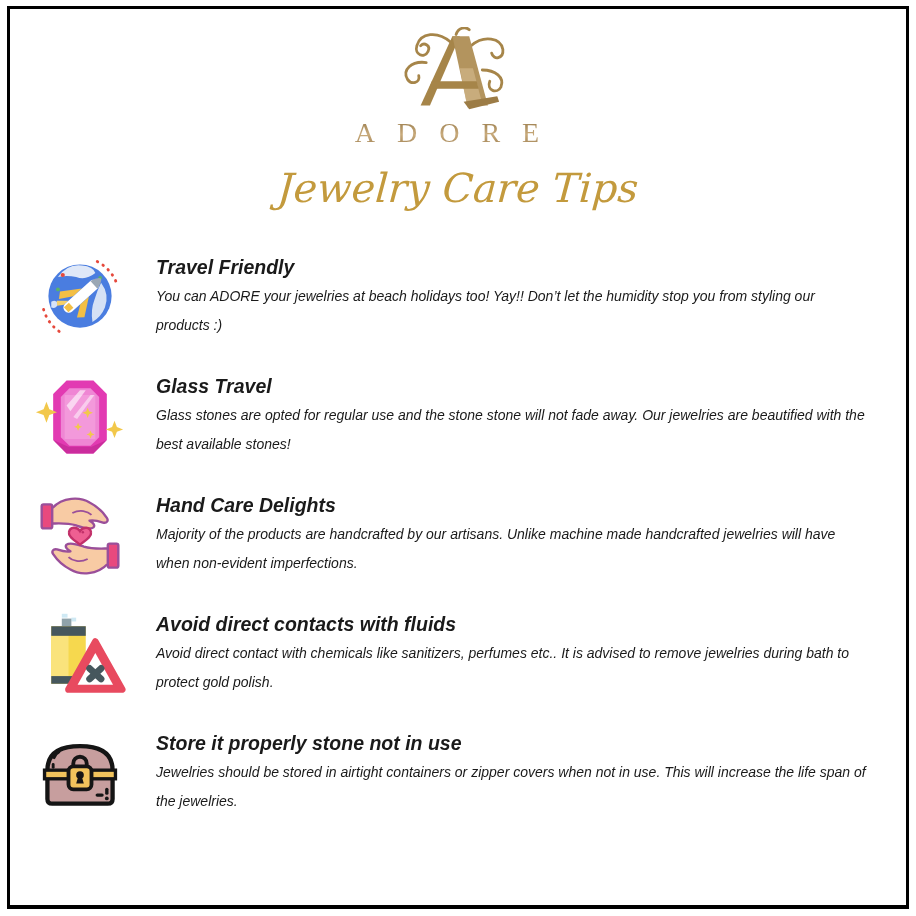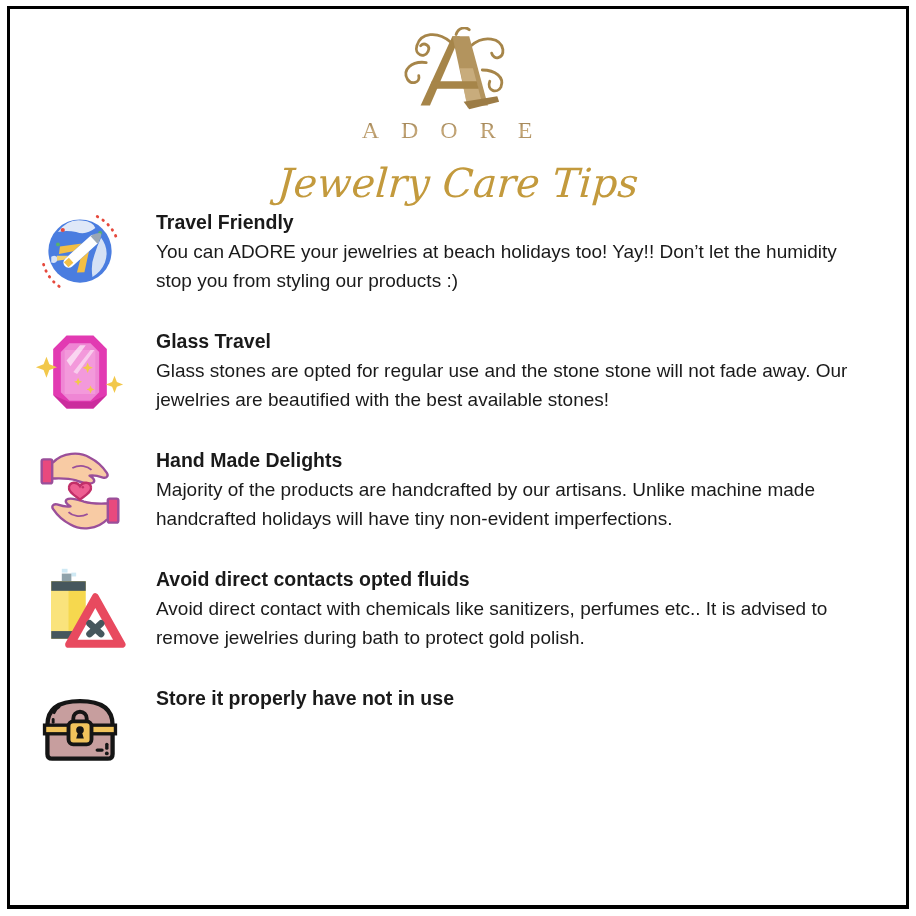--- a/index.html
+++ b/index.html
@@ -10,42 +10,42 @@
   .frame{
     position:absolute;left:7px;top:6px;right:7px;bottom:7px;
     border:3px solid #000;border-bottom-width:4px;background:#fff;
     overflow:hidden;
   }
   .header{ text-align:center; padding-top:18px; }
   .logo-a{ display:block; margin:0 auto; }
   .brand-name{
     margin-top:4px;
     font-family:"Liberation Serif", serif;
-    font-size:24px; font-weight:400;
+    font-size:28px; font-weight:400;
     letter-spacing:22px; 
     color:#a5854f;
     background:linear-gradient(180deg,#8d7040 0%,#c9ab7c 55%,#96784a 100%);
     -webkit-background-clip:text; background-clip:text;
     -webkit-text-fill-color:transparent;
   }
   .tagline{
     margin-top:16px;
     font-family:"DejaVu Serif", serif;
     font-style:italic;
     font-size:40px;
     color:#c39a3d;
     transform:skewX(-4deg);
   }
-  .tips{ padding:0 38px 0 24px; }
+  .tips{ margin-top:40px; padding:0 38px 0 24px;font-style:italic; }
   .tip-row{ display:flex; align-items:flex-start; gap:30px; margin-bottom:25px; }
   .tip-icon{ width:92px; height:94px; flex:none; }
   .tip-icon svg{ width:100%; height:100%; display:block; }
   .tip-text{ flex:1; padding-top:2px; }
   .tip-title{ font-weight:bold; font-size:19.5px; line-height:29px; }
-  .tip-body{ font-size:19px; line-height:29px; }
+  .tip-body{ font-size:14px; line-height:29px; }
 </style>
 </head>
 <body>
 
 <div class="frame">
 
   <div class="header">
     <svg class="logo-a" width="150" height="86" viewBox="0 0 140 92">
       <g fill="none" stroke="#a68549" stroke-width="3" stroke-linecap="round">
         <path d="M62 16 C48 4 30 6 26 20 C23 30 34 34 38 26 C41 20 34 16 30 20"></path>
@@ -123,22 +123,22 @@
           <path d="M19 19 C30 7 48 7 58 13 C66 17 72 23 76 29 C78 32 76 35 72 34 C66 32 62 31 58 32 C62 34 64 37 62 39 C58 42 50 39 44 37 C34 34 24 35 19 35 Z" fill="#f8cba4" stroke="#9a4f9a" stroke-width="2.5" stroke-linejoin="round"></path>
           <path d="M40 24 C48 20 56 22 60 26" fill="none" stroke="#9a4f9a" stroke-width="2"></path>
           <rect x="77" y="56" width="11" height="25" rx="2" fill="#e8497e" stroke="#9a4f9a" stroke-width="2.5"></rect>
           <path d="M77 77 C66 89 48 89 38 83 C30 79 24 73 20 67 C18 64 20 61 24 62 C30 64 34 65 38 64 C34 62 32 59 34 57 C38 54 46 57 52 59 C62 62 72 61 77 61 Z" fill="#f8cba4" stroke="#9a4f9a" stroke-width="2.5" stroke-linejoin="round"></path>
           <path d="M56 72 C48 76 40 74 36 70" fill="none" stroke="#9a4f9a" stroke-width="2"></path>
           <path d="M48 43 C45 38 37.5 38 36.5 44 C35.5 49 43 53 48 57 C53 53 60.5 49 59.5 44 C58.5 38 51 38 48 43 Z" fill="#ee5f92" stroke="#c23069" stroke-width="2.5"></path>
           <circle cx="51" cy="44" r="1.3" fill="#c23069"></circle>
         </svg>
       </div>
       <div class="tip-text">
-        <div class="tip-title">Hand Made Delights</div>
-        <div class="tip-body">Majority of the products are handcrafted by our artisans. Unlike machine made handcrafted holidays will have tiny non-evident imperfections.</div>
+        <div class="tip-title">Hand Care Delights</div>
+        <div class="tip-body">Majority of the products are handcrafted by our artisans. Unlike machine made handcrafted jewelries will have when non-evident imperfections.</div>
       </div>
     </div>
 
     <div class="tip-row">
       <div class="tip-icon">
         <svg viewBox="0 0 96 96">
           <rect x="29" y="5" width="6" height="4" fill="#cfe9f4"></rect>
           <rect x="39" y="9" width="5" height="4" fill="#cfe9f4"></rect>
           <rect x="29" y="10" width="10" height="8" fill="#8fa2aa"></rect>
           <rect x="18" y="18" width="36" height="60" fill="#f6d84e"></rect>
@@ -147,21 +147,21 @@
           <rect x="18" y="70" width="36" height="8" fill="#46575d"></rect>
           <path d="M64 34 L92 84 L36 84 Z" fill="#e84a5f" stroke="#e84a5f" stroke-width="7" stroke-linejoin="round"></path>
           <path d="M64 46 L82.5 79 L45.5 79 Z" fill="#ffffff"></path>
           <g stroke="#46575d" stroke-width="7" stroke-linecap="round">
             <line x1="58" y1="62" x2="70" y2="73"></line>
             <line x1="70" y1="62" x2="58" y2="73"></line>
           </g>
         </svg>
       </div>
       <div class="tip-text">
-        <div class="tip-title">Avoid direct contacts opted fluids</div>
+        <div class="tip-title">Avoid direct contacts with fluids</div>
         <div class="tip-body">Avoid direct contact with chemicals like sanitizers, perfumes etc.. It is advised to remove jewelries during bath to protect gold polish.</div>
       </div>
     </div>
 
     <div class="tip-row">
       <div class="tip-icon">
         <svg viewBox="0 0 96 96">
           <path d="M14 44 Q14 19 48 19 Q82 19 82 44 L82 74 Q82 79 77 79 L19 79 Q14 79 14 74 Z" fill="#c79e9e" stroke="#151515" stroke-width="4.5" stroke-linejoin="round"></path>
           <rect x="11" y="44" width="74" height="9" fill="#f1c35c" stroke="#151515" stroke-width="3.5"></rect>
           <path d="M41 41 L41 37 A7 7 0 0 1 55 37 L55 41" fill="none" stroke="#151515" stroke-width="4"></path>
@@ -169,18 +169,19 @@
           <circle cx="48" cy="49" r="4" fill="#151515"></circle>
           <polygon points="46,51 50,51 52,58 44,58" fill="#151515"></polygon>
           <path d="M21 31 Q22 27 26 25" fill="none" stroke="#151515" stroke-width="3" stroke-linecap="round"></path>
           <line x1="20" y1="38" x2="20" y2="41" stroke="#151515" stroke-width="3" stroke-linecap="round"></line>
           <line x1="66" y1="70" x2="71" y2="70" stroke="#151515" stroke-width="3.5" stroke-linecap="round"></line>
           <line x1="76" y1="64" x2="76" y2="68" stroke="#151515" stroke-width="3.5" stroke-linecap="round"></line>
           <circle cx="76" cy="73.5" r="2" fill="#151515"></circle>
         </svg>
       </div>
       <div class="tip-text">
-        <div class="tip-title">Store it properly have not in use</div>
+        <div class="tip-title">Store it properly stone not in use</div>
+        <div class="tip-body">Jewelries should be stored in airtight containers or zipper covers when not in use. This will increase the life span of the jewelries.</div>
       </div>
     </div>
 
   </div>
 </div>
 
 </body></html>

